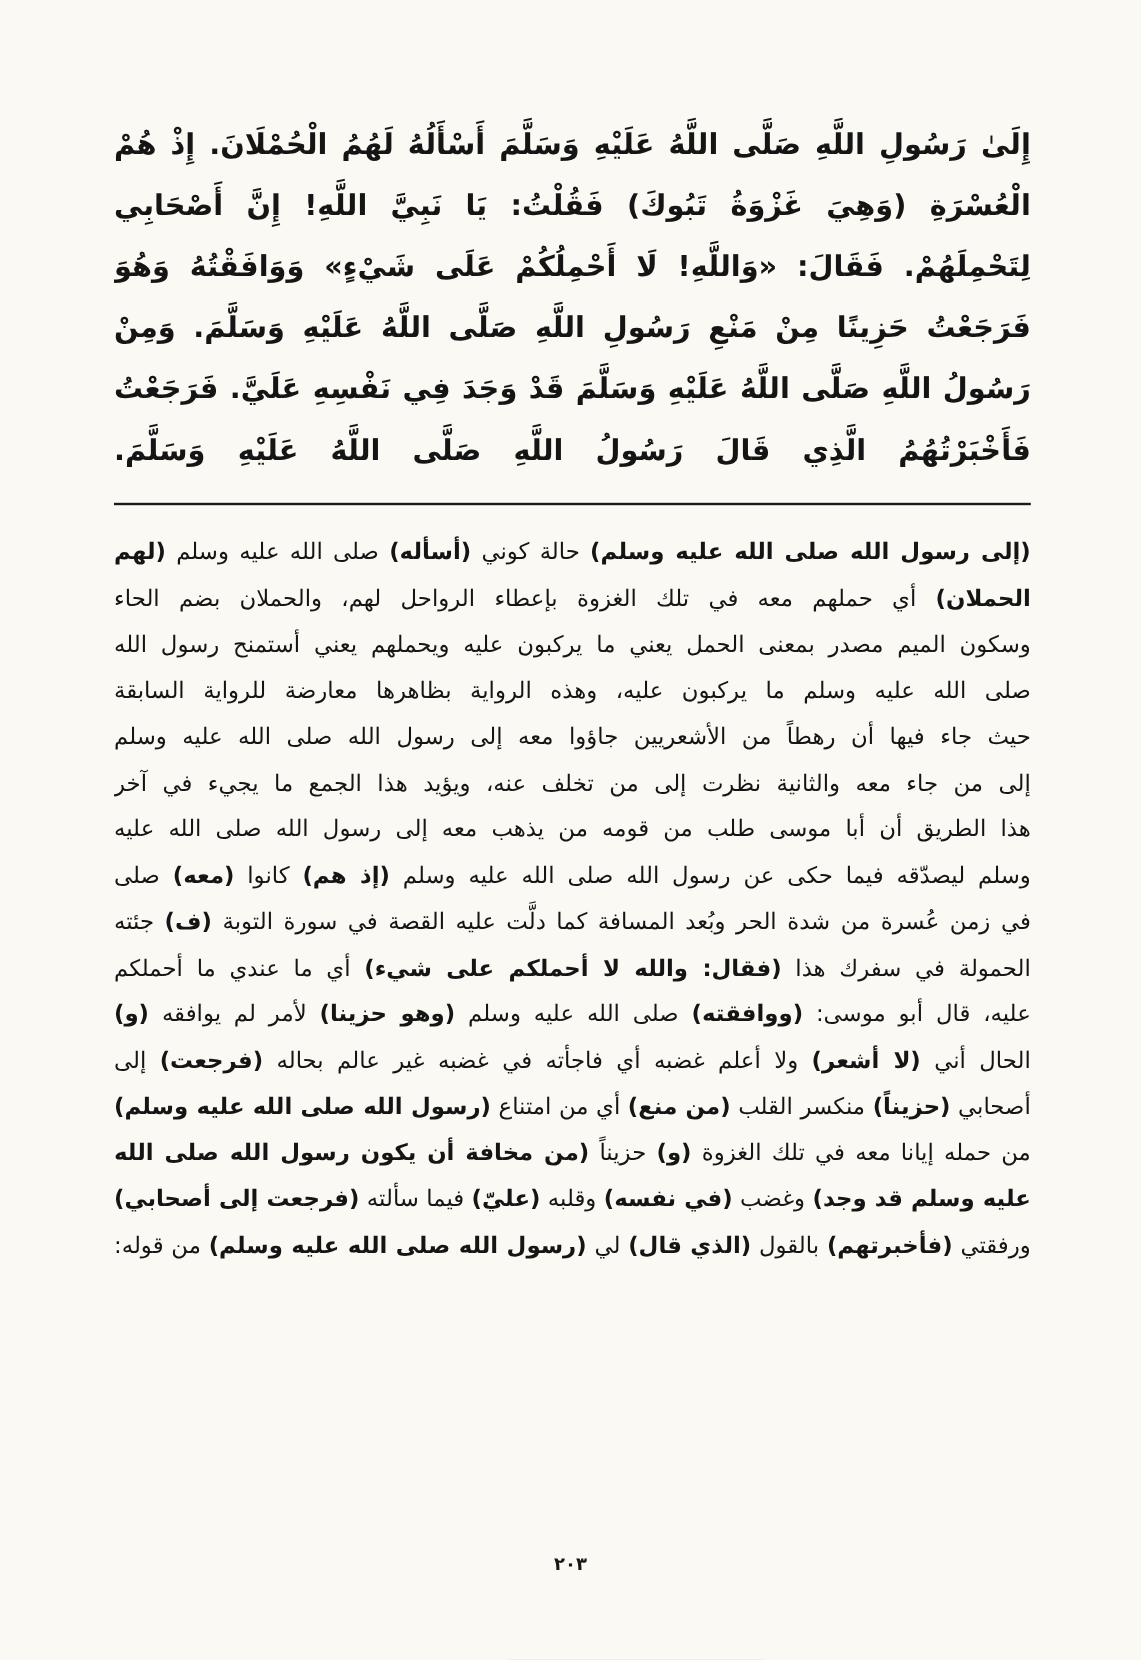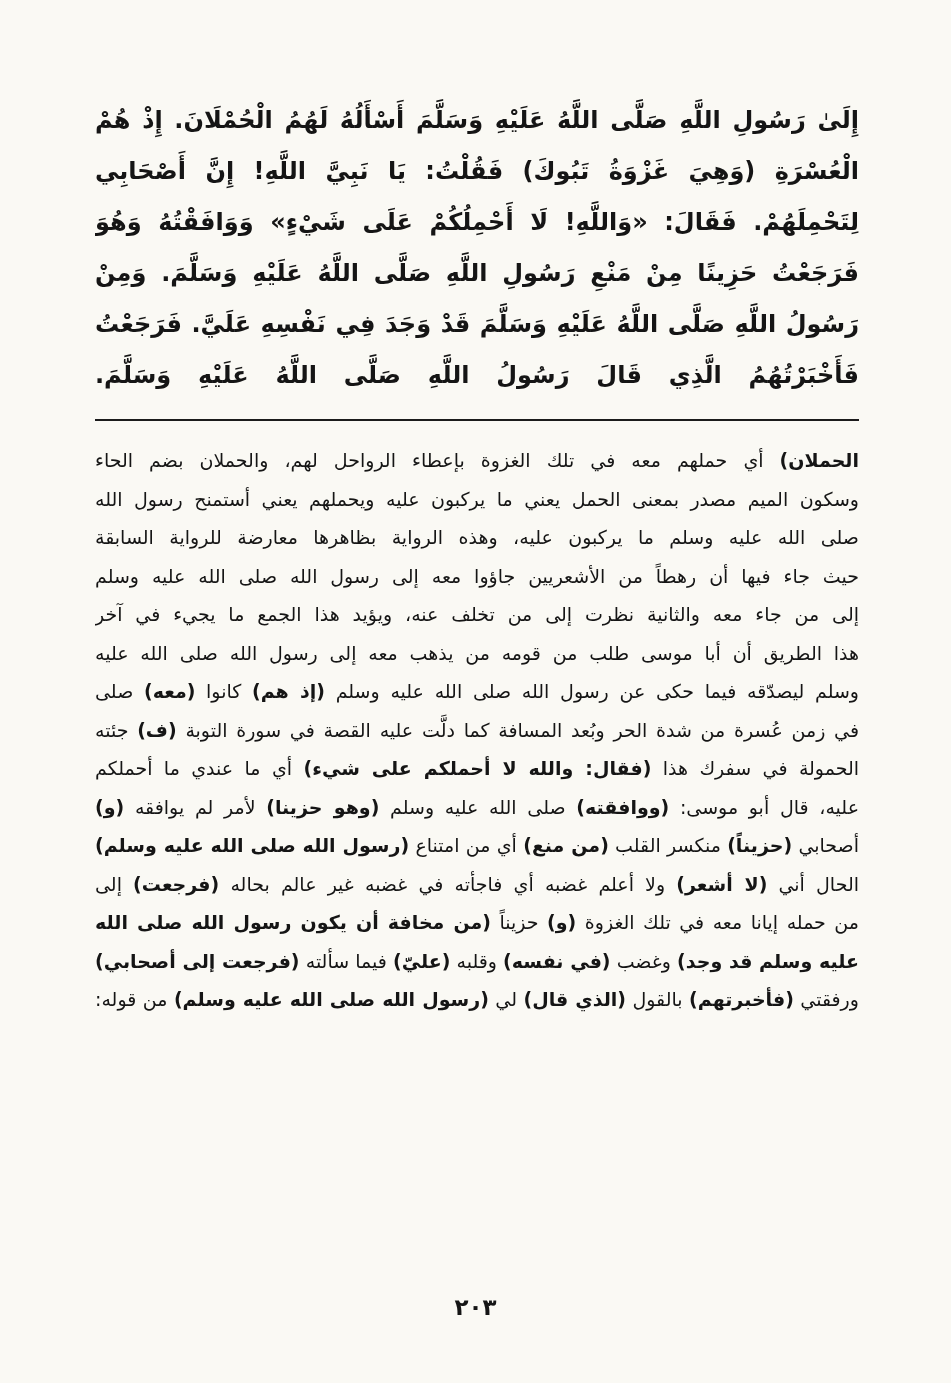--- a/index.html
+++ b/index.html
@@ -61,53 +61,54 @@
   }
   .c-line b {
     font-weight: 700;
   }
   .page-number {
     position: absolute;
     top: 1294px;
     left: 0;
     right: 0;
     text-align: center;
-    font-size: 23px;
+    font-size: 15px;
     font-weight: 700;
   }
 </style>
 </head>
 <body>
 
 <div class="page">
 
   <div class="hadith">
     <div class="h-line">إِلَىٰ رَسُولِ اللَّهِ صَلَّى اللَّهُ عَلَيْهِ وَسَلَّمَ أَسْأَلُهُ لَهُمُ الْحُمْلَانَ. إِذْ هُمْ مَعَهُ فِي جَيْشِ</div>
     <div class="h-line">الْعُسْرَةِ (وَهِيَ غَزْوَةُ تَبُوكَ) فَقُلْتُ: يَا نَبِيَّ اللَّهِ! إِنَّ أَصْحَابِي أَرْسَلُونِي إِلَيْكَ</div>
     <div class="h-line">لِتَحْمِلَهُمْ. فَقَالَ: «وَاللَّهِ! لَا أَحْمِلُكُمْ عَلَى شَيْءٍ» وَوَافَقْتُهُ وَهُوَ غَضْبَانُ وَلَا أَشْعُرُ.</div>
     <div class="h-line">فَرَجَعْتُ حَزِينًا مِنْ مَنْعِ رَسُولِ اللَّهِ صَلَّى اللَّهُ عَلَيْهِ وَسَلَّمَ. وَمِنْ مَخَافَةِ أَنْ يَكُونَ</div>
     <div class="h-line">رَسُولُ اللَّهِ صَلَّى اللَّهُ عَلَيْهِ وَسَلَّمَ قَدْ وَجَدَ فِي نَفْسِهِ عَلَيَّ. فَرَجَعْتُ إِلَىٰ أَصْحَابِي</div>
     <div class="h-line">فَأَخْبَرْتُهُمُ الَّذِي قَالَ رَسُولُ اللَّهِ صَلَّى اللَّهُ عَلَيْهِ وَسَلَّمَ. ..............................</div>
   </div>
 
   <div class="divider"></div>
 
   <div class="commentary">
+    <div class="c-line"><b>(إلى رسول الله صلى الله عليه وسلم)</b> حالة كوني <b>(أسأله)</b> صلى الله عليه وسلم <b>(لهم</b></div>
     <div class="c-line"><b>الحملان)</b> أي حملهم معه في تلك الغزوة بإعطاء الرواحل لهم، والحملان بضم الحاء</div>
     <div class="c-line">وسكون الميم مصدر بمعنى الحمل يعني ما يركبون عليه ويحملهم يعني أستمنح رسول الله</div>
     <div class="c-line">صلى الله عليه وسلم ما يركبون عليه، وهذه الرواية بظاهرها معارضة للرواية السابقة</div>
     <div class="c-line">حيث جاء فيها أن رهطاً من الأشعريين جاؤوا معه إلى رسول الله صلى الله عليه وسلم</div>
     <div class="c-line">إلى من جاء معه والثانية نظرت إلى من تخلف عنه، ويؤيد هذا الجمع ما يجيء في آخر</div>
     <div class="c-line">هذا الطريق أن أبا موسى طلب من قومه من يذهب معه إلى رسول الله صلى الله عليه</div>
     <div class="c-line">وسلم ليصدّقه فيما حكى عن رسول الله صلى الله عليه وسلم <b>(إذ هم)</b> كانوا <b>(معه)</b> صلى</div>
     <div class="c-line">في زمن عُسرة من شدة الحر وبُعد المسافة كما دلَّت عليه القصة في سورة التوبة <b>(ف)</b> جئته</div>
     <div class="c-line">الحمولة في سفرك هذا <b>(فقال: والله لا أحملكم على شيء)</b> أي ما عندي ما أحملكم</div>
     <div class="c-line">عليه، قال أبو موسى: <b>(ووافقته)</b> صلى الله عليه وسلم <b>(وهو حزينا)</b> لأمر لم يوافقه <b>(و)</b></div>
+    <div class="c-line">الحال أني <b>(لا أشعر)</b> ولا أعلم غضبه أي فاجأته في غضبه غير عالم بحاله <b>(فرجعت)</b> إلى</div>
     <div class="c-line">أصحابي <b>(حزيناً)</b> منكسر القلب <b>(من منع)</b> أي من امتناع <b>(رسول الله صلى الله عليه وسلم)</b></div>
-    <div class="c-line">الحال أني <b>(لا أشعر)</b> ولا أعلم غضبه أي فاجأته في غضبه غير عالم بحاله <b>(فرجعت)</b> إلى</div>
     <div class="c-line">من حمله إيانا معه في تلك الغزوة <b>(و)</b> حزيناً <b>(من مخافة أن يكون رسول الله صلى الله</b></div>
     <div class="c-line"><b>عليه وسلم قد وجد)</b> وغضب <b>(في نفسه)</b> وقلبه <b>(عليّ)</b> فيما سألته <b>(فرجعت إلى أصحابي)</b></div>
     <div class="c-line">ورفقتي <b>(فأخبرتهم)</b> بالقول <b>(الذي قال)</b> لي <b>(رسول الله صلى الله عليه وسلم)</b> من قوله:</div>
   </div>
 
   <div class="page-number">٢٠٣</div>
 
 </div>
 
 </body></html>

